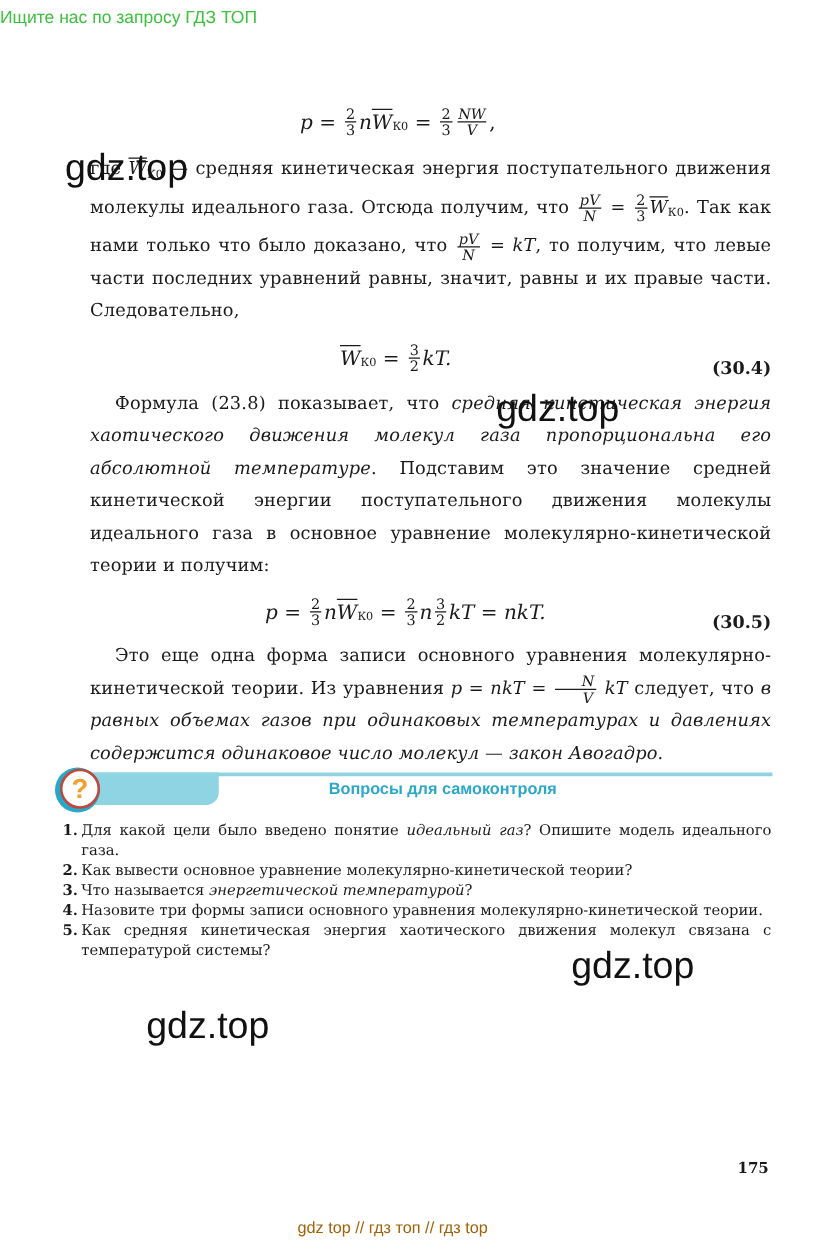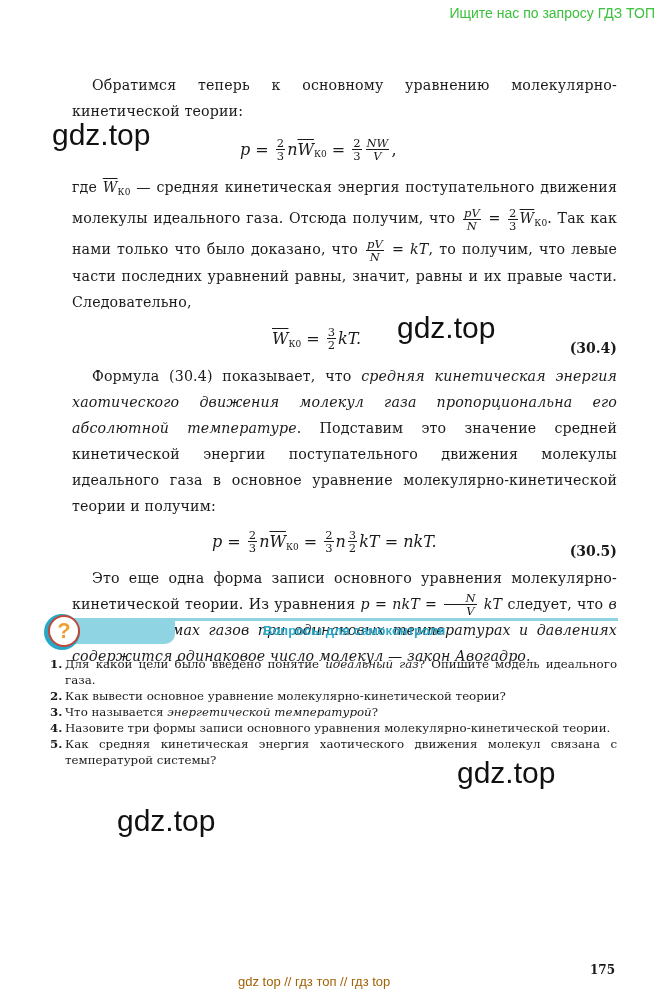--- a/index.html
+++ b/index.html
@@ -1,20 +1,20 @@
 <!DOCTYPE html>
 <html><head>
 <meta charset="utf-8">
 <style>
   * { margin: 0; padding: 0; box-sizing: border-box; }
   html, body { width: 655px; height: 1000px; background: #ffffff; overflow: hidden; }
   body { position: relative; font-family: "DejaVu Serif", "Liberation Serif", serif; color: #1a1a1a; }
 
   .top-banner {
-    position: absolute; left: 0; top: 5px; width: 655px; text-align: right;
+    position: absolute; left: 0; top: 5px; width: 655px; text-align: left;
     font-family: "Liberation Sans", sans-serif; font-size: 14px; color: #3cc13c;
   }
 
   .page { position: absolute; left: 72px; top: 72px; width: 545px; }
 
   .p {
     font-size: 14.2px; line-height: 26px; text-align: justify; letter-spacing: 0.15px;
   }
   .indent { text-indent: 20px; }
   .it { font-style: italic; }
@@ -58,35 +58,34 @@
     position: absolute; left: 193px; top: 9px; font-family: "Liberation Sans", sans-serif;
     font-weight: bold; font-size: 13px; color: #2aa7c9; margin-left: 28px;
   }
 
   .qlist { position: absolute; left: 50px; top: 656px; width: 567px; }
   .qitem { display: flex; font-size: 11.8px; line-height: 16px; text-align: justify; }
   .qitem .n { width: 15px; flex: none; font-weight: bold; }
   .qitem .t { flex: 1; }
 
   .page-num {
-    position: absolute; left: 590px; top: 927px; font-size: 12px; font-weight: bold; margin-top: 36px;
+    position: absolute; left: 590px; top: 927px; font-size: 12px; font-weight: bold;
   }
   .footer {
     position: absolute; left: 238px; top: 974px; font-family: "Liberation Sans", sans-serif;
     font-size: 13px; color: #a16207;
   }
 </style>
 </head>
 <body>
 
 <div class="top-banner">Ищите нас по запросу ГДЗ ТОП</div>
 
 <div class="page">
 
-  <p class="p indent">Обратимся теперь к основному уравнению молекулярно-кинетической теории:</p>
 
   <div class="eq-line math" style="padding-left:168px;height:50px;">
     <span>p</span>&nbsp;=&nbsp;
     <span class="frac rm">
         <span class="num">2</span>
         <span class="den">3</span>
       </span>
     <span>n</span>
     <span class="bar">W</span><span class="sub">К0</span>
     &nbsp;=&nbsp;
@@ -115,21 +114,21 @@
     <span class="bar">W</span><span class="sub">К0</span>&nbsp;=&nbsp;
     <span class="frac rm">
         <span class="num">3</span>
         <span class="den">2</span>
       </span>
     <span>kT.</span>
     <span class="eq-num">(30.4)</span>
   </div>
 
   <p class="p indent">
-    <span>Формула (30.4) показывает, что</span>
+    <span>Формула (23.8) показывает, что</span>
     <span class="it">средняя кинетическая энергия хаотического движения молекул газа пропорциональна его абсолютной температуре</span><span>. Подставим это значение средней кинетической энергии поступательного движения молекулы идеального газа в основное уравнение молекулярно-кинетической теории и получим:</span>
   </p>
 
   <div class="eq-line math" style="padding-left:140px;height:46px;">
     <span>p</span>&nbsp;=&nbsp;
     <span class="frac rm">
         <span class="num">2</span>
         <span class="den">3</span>
       </span>
     <span>n</span><span class="bar">W</span><span class="sub">К0</span>&nbsp;=&nbsp;

